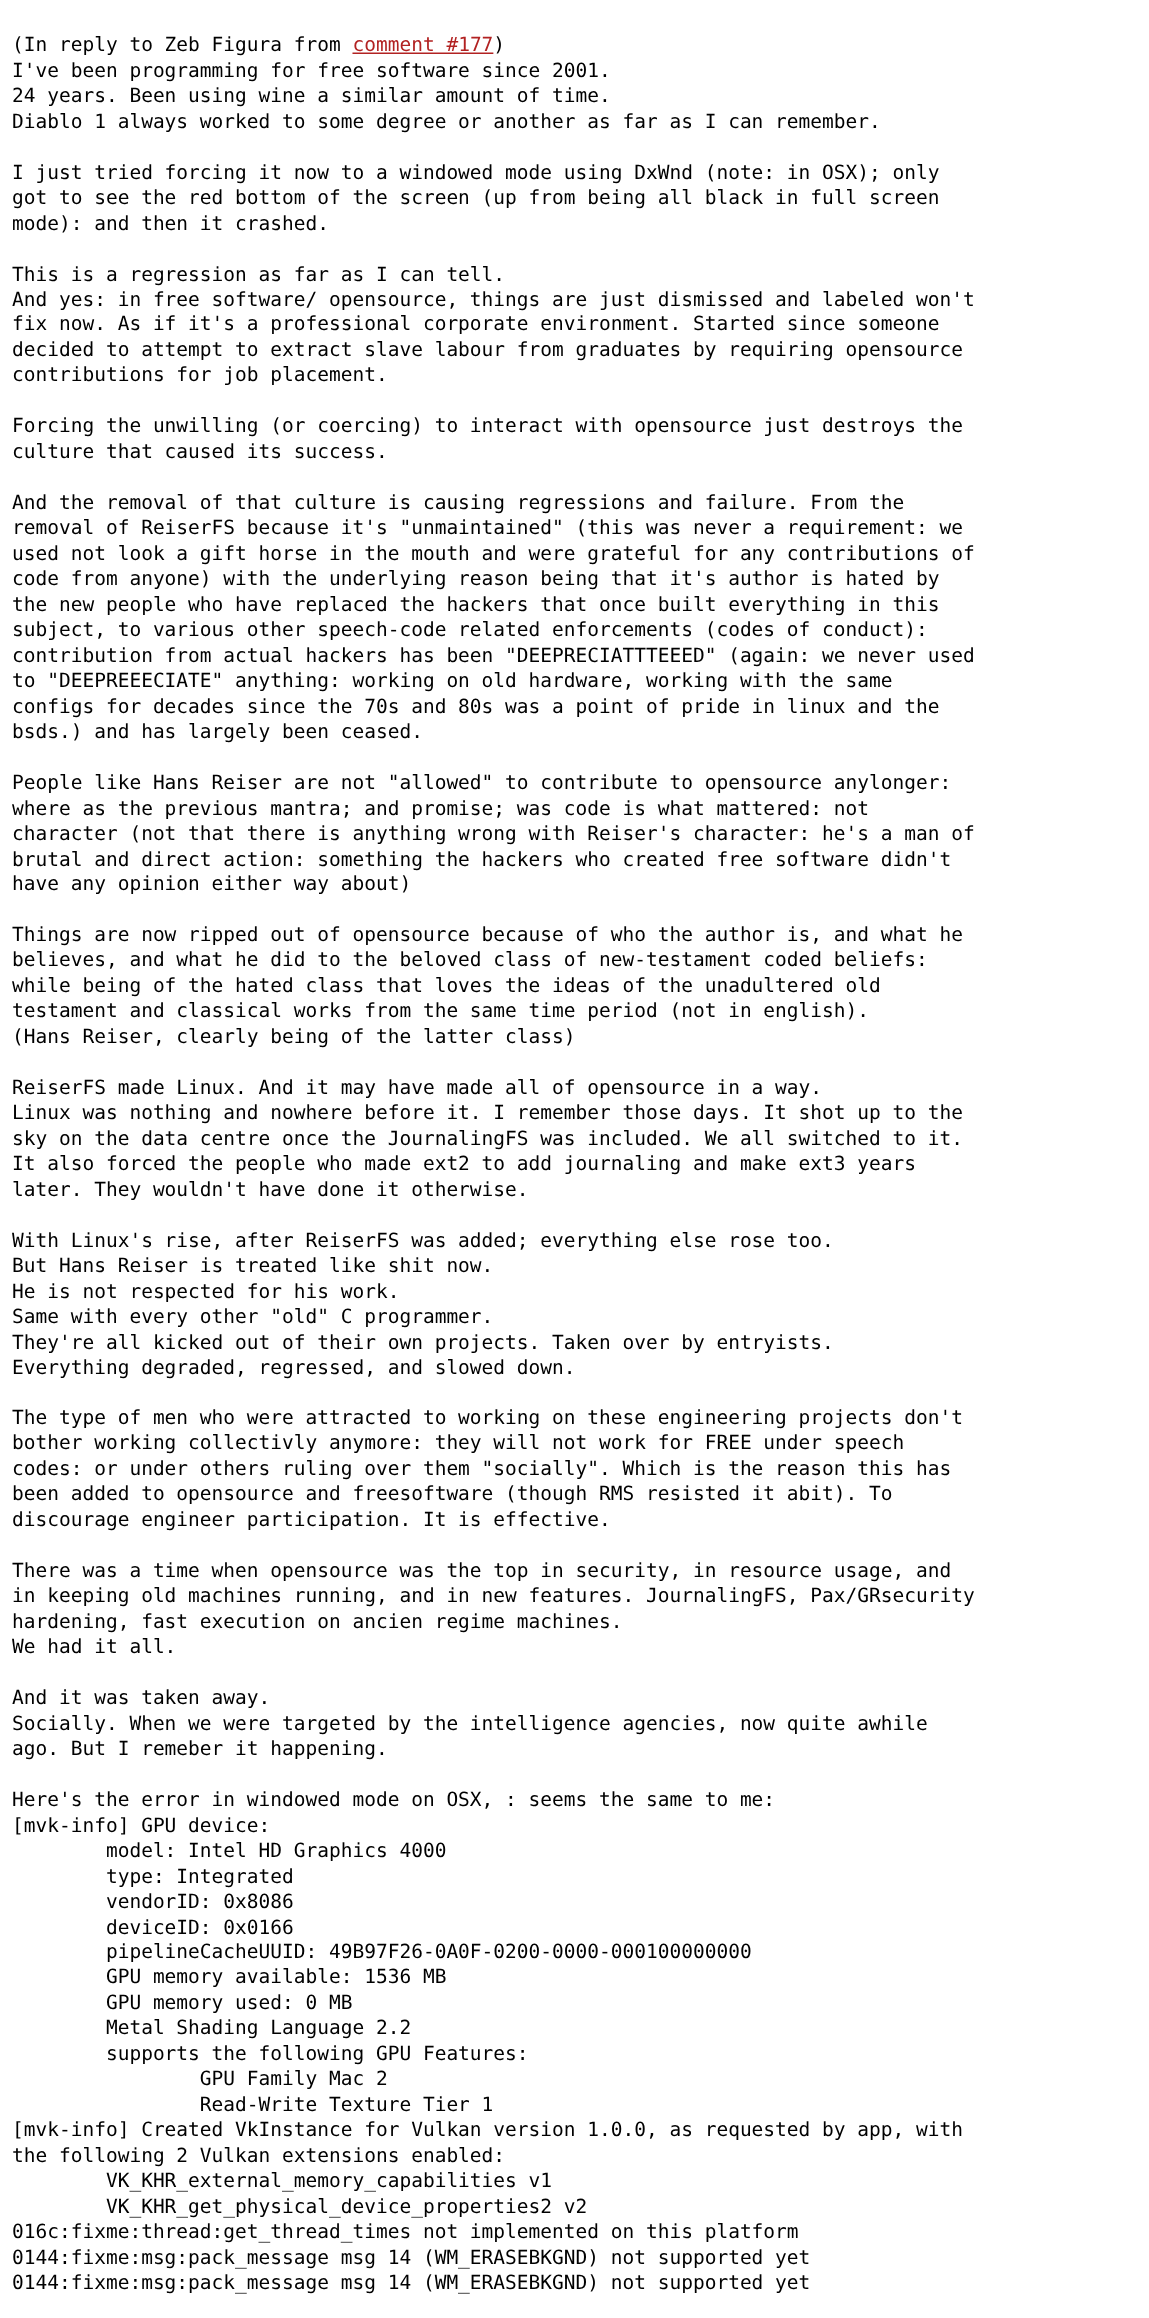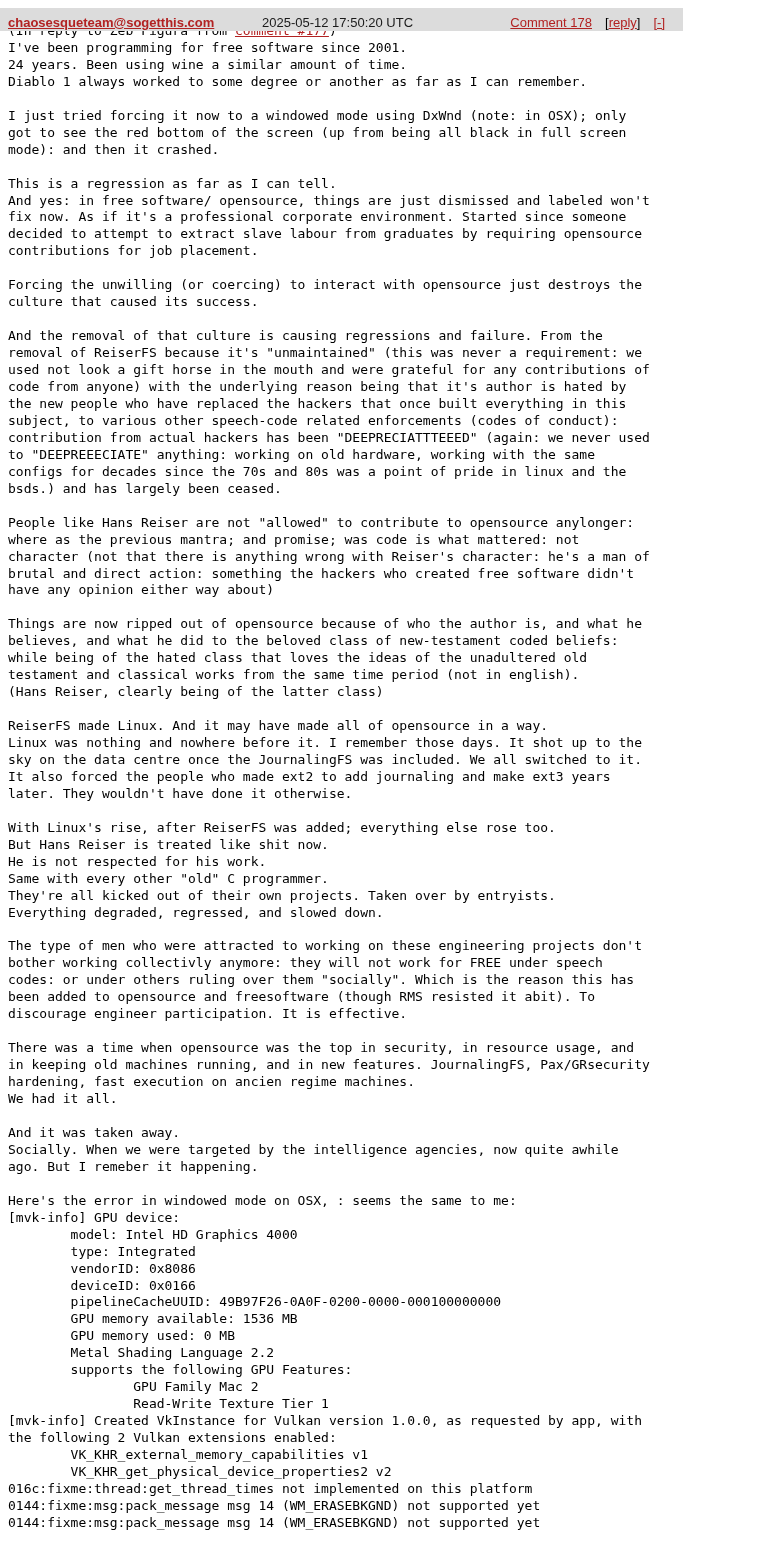--- a/index.html
+++ b/index.html
@@ -56,29 +56,20 @@
     color: #000000;
     white-space: pre;
   }
   .comment-text .link { text-decoration: underline; }
 </style>
 </head>
 <body>
 
 <div class="page">
 
-  <div class="comment-head">
-    <a class="link email">chaosesqueteam@sogetthis.com</a>
-    <span class="timestamp">2025-05-12 17:50:20 UTC</span>
-    <span class="head-right">
-      <a class="link">Comment 178</a>
-      <span class="reply-wrap"><span class="bracket">[</span><a class="link">reply</a><span class="bracket">]</span></span>
-      <a class="link">[-]</a>
-    </span>
-  </div>
 
   <pre class="comment-text"><span>(In reply to Zeb Figura from </span><a class="link">comment #177</a><span>)</span>
 <span>I've been programming for free software since 2001.
 24 years. Been using wine a similar amount of time.
 Diablo 1 always worked to some degree or another as far as I can remember.
 
 I just tried forcing it now to a windowed mode using DxWnd (note: in OSX); only
 got to see the red bottom of the screen (up from being all black in full screen
 mode): and then it crashed.
 

